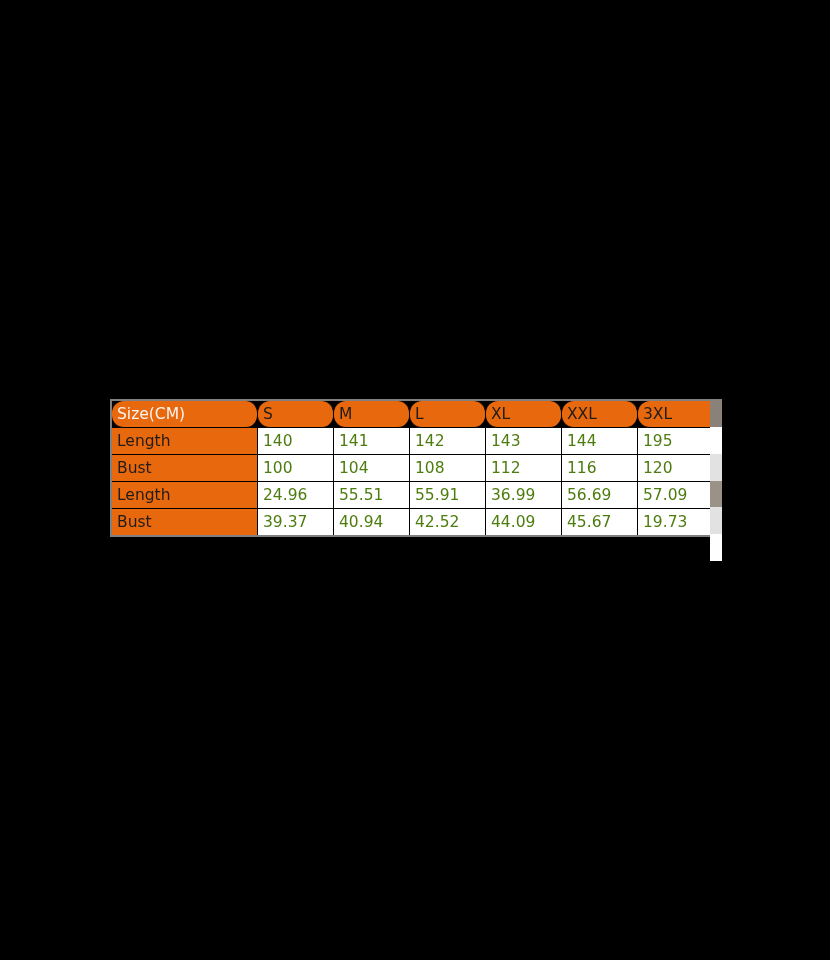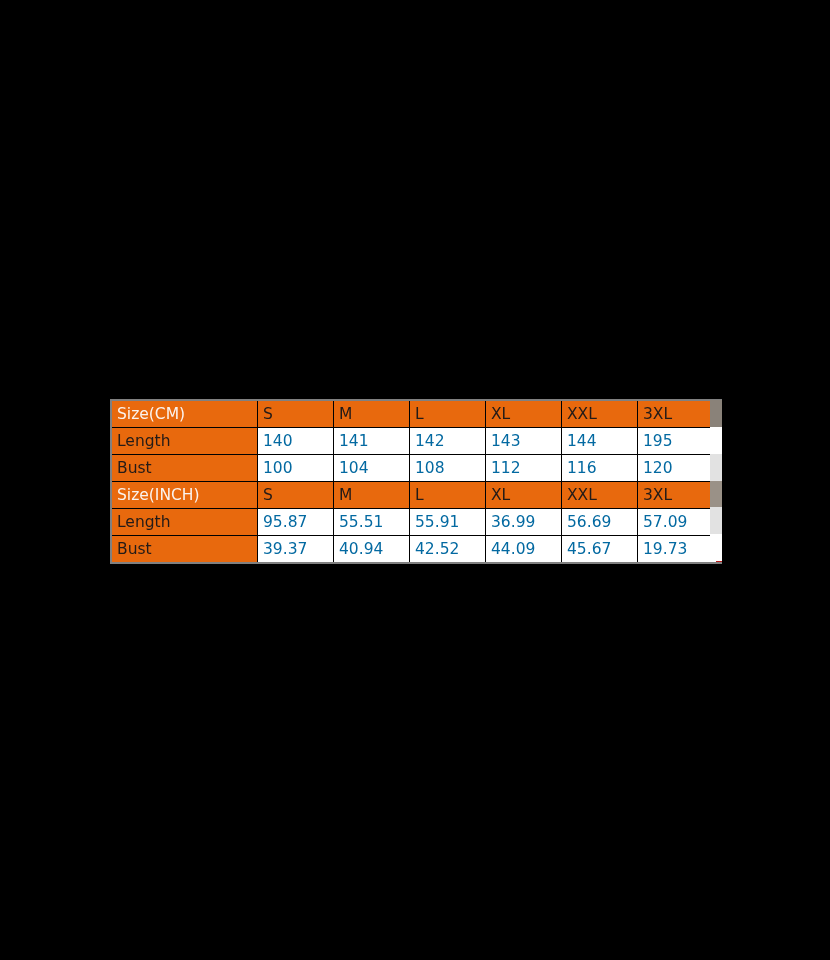--- a/index.html
+++ b/index.html
@@ -62,36 +62,37 @@
   }
   
   tr.header td.label {
     color: #fbf3ee;
   }
 
   
   td.val {
     width: 76px;
     background: #ffffff;
-    color: #0369a1;
+    color: #4d7c0f;
   }
   tr.header td.val {
     background: #E8690D;
     color: #231b18;
   }
 
   
   td.val.last {
     width: 84px;
     border-right: 6px solid #b91c1c;
   }
 
   
   tr.header td {
     border-bottom: 1px solid #000000;
+    border-radius: 12px;
   }
   tr.data td {
     border-bottom: 1px solid #000000;
   }
   tr.lastrow td {
     border-bottom: none;
   }
 
   
   #right-strip {
@@ -143,33 +144,24 @@
         <tr class="data">
           <td class="label">Bust</td>
           <td class="val">100</td>
           <td class="val">104</td>
           <td class="val">108</td>
           <td class="val">112</td>
           <td class="val">116</td>
           <td class="val last">120</td>
         </tr>
 
-        <tr class="header">
-          <td class="label">Size(INCH)</td>
-          <td class="val">S</td>
-          <td class="val">M</td>
-          <td class="val">L</td>
-          <td class="val">XL</td>
-          <td class="val">XXL</td>
-          <td class="val last">3XL</td>
-        </tr>
 
         <tr class="data">
           <td class="label">Length</td>
-          <td class="val">95.87</td>
+          <td class="val">24.96</td>
           <td class="val">55.51</td>
           <td class="val">55.91</td>
           <td class="val">36.99</td>
           <td class="val">56.69</td>
           <td class="val last">57.09</td>
         </tr>
 
         <tr class="data lastrow">
           <td class="label">Bust</td>
           <td class="val">39.37</td>

